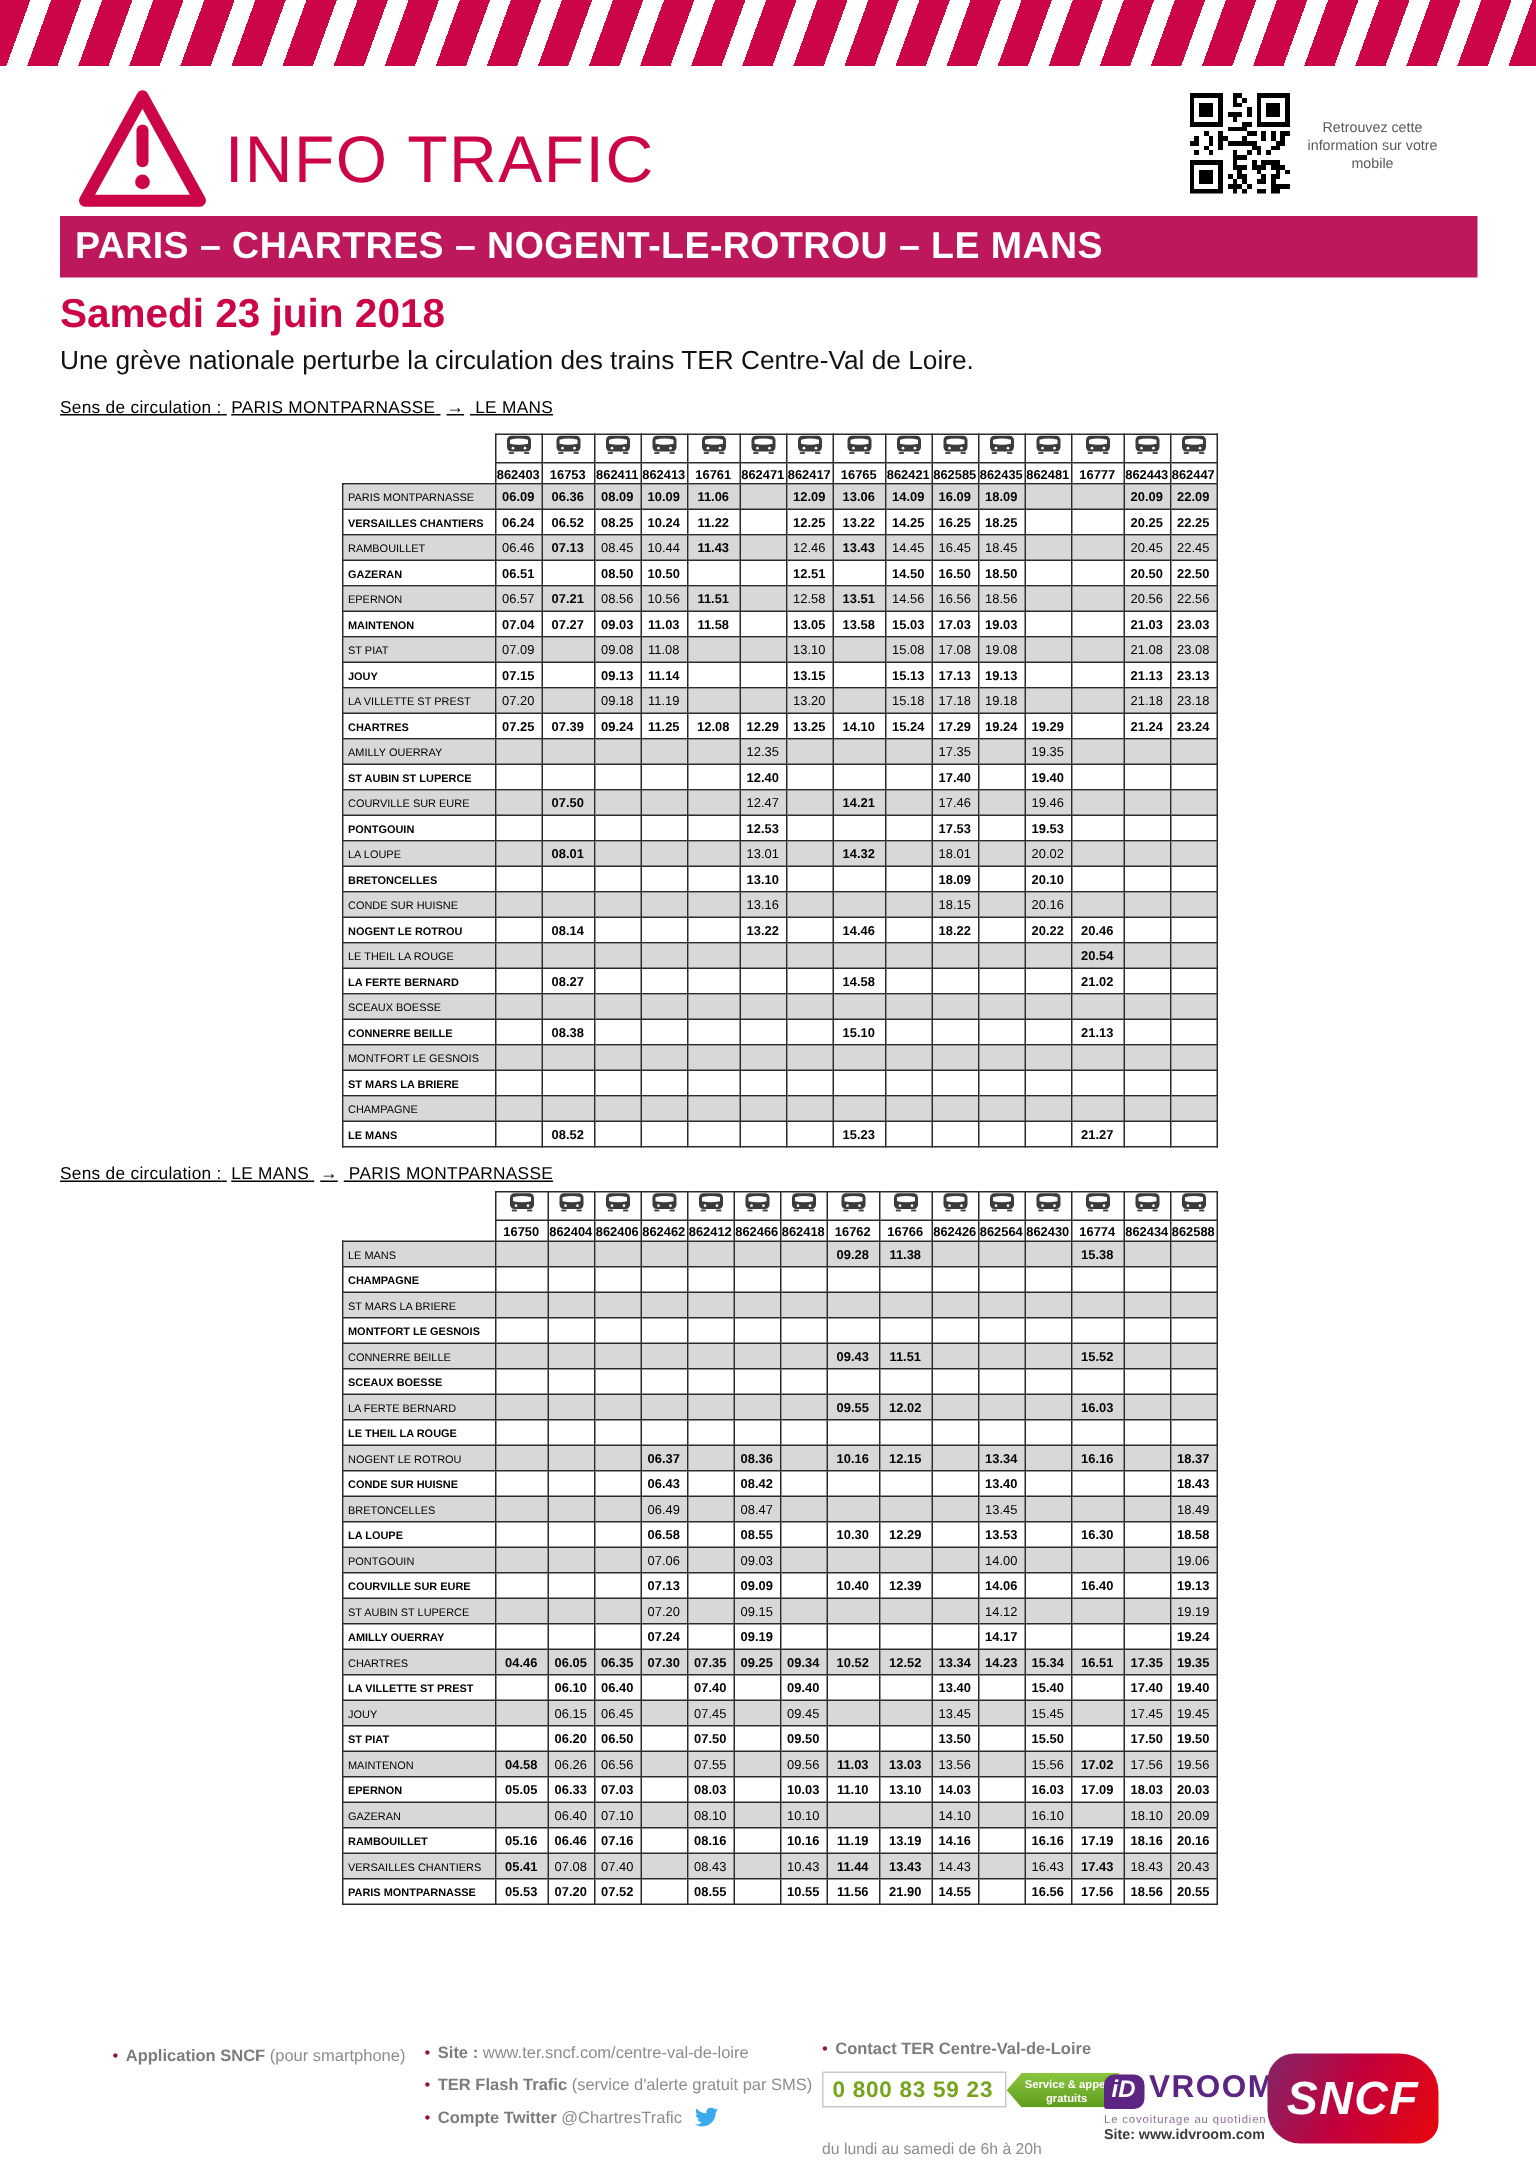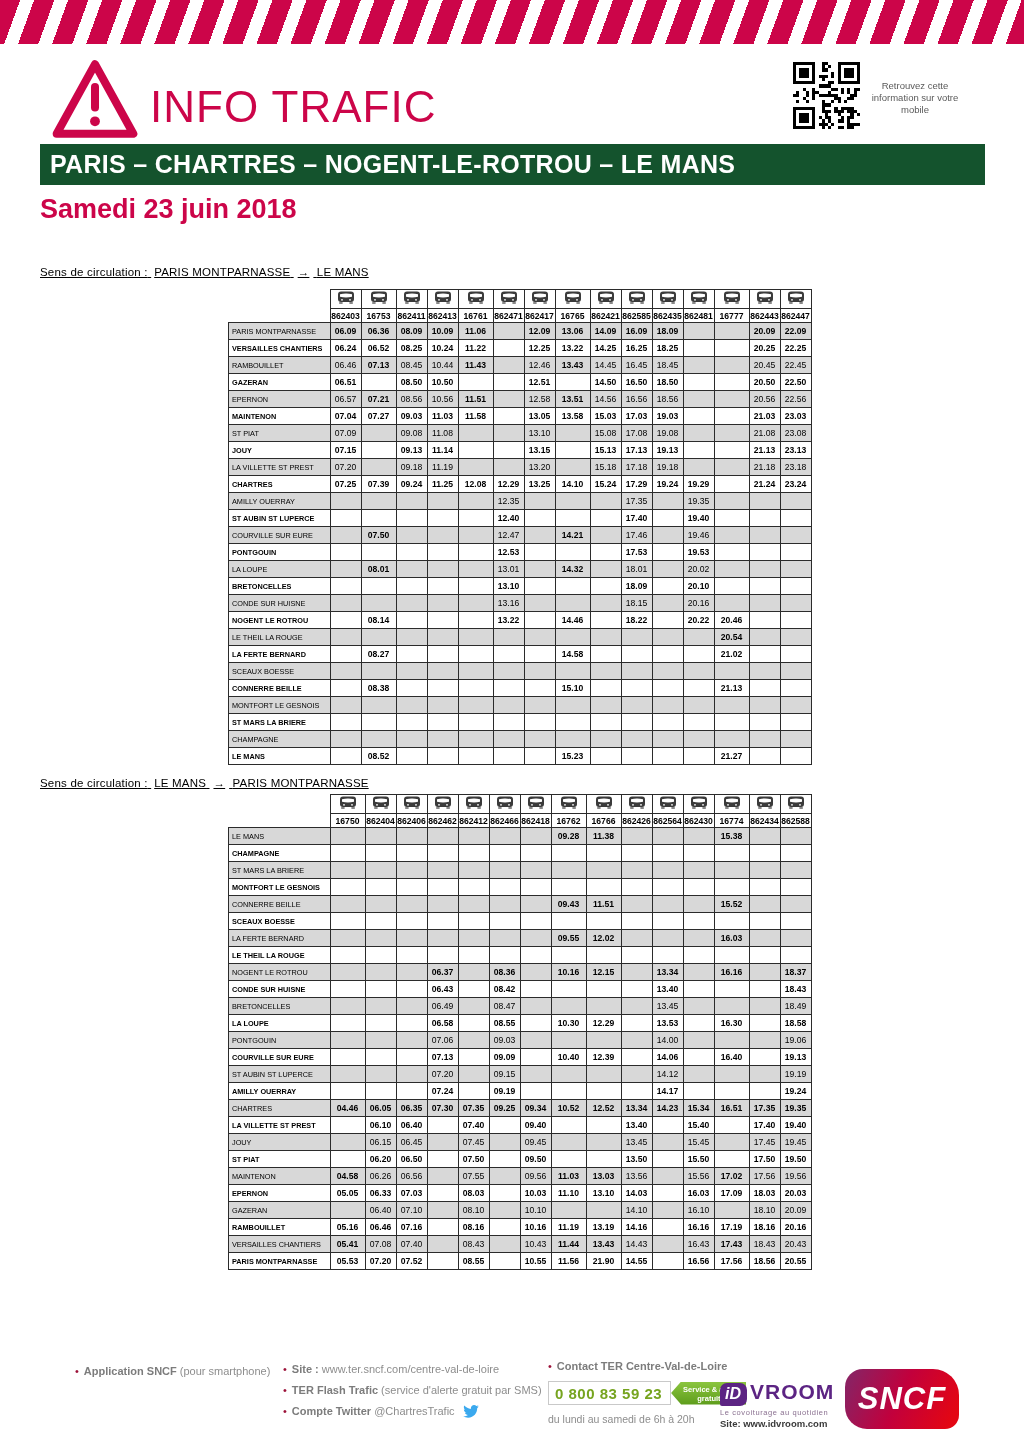--- a/index.html
+++ b/index.html
@@ -9,21 +9,21 @@
   
   .stripes{position:absolute;top:0;left:0;width:1024px;height:44px;
     background:repeating-linear-gradient(110deg,#cc0549 0 19px,#ffffff 19px 32px);}
 
   
   .warn{position:absolute;left:50px;top:58px;width:90px;height:82px;}
   .title{position:absolute;left:150px;top:82px;font-size:44px;letter-spacing:1px;color:#cc0549;}
   .qr{position:absolute;left:793px;top:62px;width:67px;height:67px;}
   .qr-caption{position:absolute;left:862px;top:80px;width:106px;font-size:9.5px;line-height:12px;
     color:#5a5a5a;text-align:center;}
-  .banner{position:absolute;left:40px;top:144px;width:945px;height:41px;background:#14532d;
+  .banner{position:absolute;left:40px;top:144px;width:945px;height:41px;background:#be185d;
     color:#fff;font-weight:bold;font-size:25px;line-height:41px;padding-left:10px;box-sizing:border-box;
     letter-spacing:.3px;}
   .date{position:absolute;left:40px;top:194px;font-size:27px;font-weight:bold;color:#cc0549;}
   .notice{position:absolute;left:40px;top:230px;font-size:17.5px;color:#111;}
 
   
   .dir{position:absolute;left:40px;font-size:11.5px;font-weight:normal;color:#000;
     text-decoration:underline;letter-spacing:.2px;}
   .dir .arrow{padding:0 4px;}
   #dir1{top:266px;} #dir2{top:777px;}
@@ -43,29 +43,29 @@
   table.tt td.b{font-weight:bold;}
 
   
   .f-title{position:absolute;left:75px;top:1334px;font-size:19.5px;color:#3d3d3d;letter-spacing:.4px;}
   .f-col{position:absolute;font-size:11px;color:#8d8d8d;}
   .f-item{margin-bottom:9px;white-space:nowrap;}
   .f-item .bullet{color:#9c1038;margin-right:5px;font-size:11px;}
   .f-item .fb{font-weight:bold;color:#7c7c7c;}
   #fcol1{left:75px;top:1365px;} #fcol2{left:283px;top:1363px;} #fcol3{left:548px;top:1360px;}
   .tw{display:inline-block;vertical-align:-3px;margin-left:5px;}
-  .phone-row{display:flex;align-items:center;margin:3px 0 8px 0;}
+  .phone-row{display:flex;align-items:flex-end;margin:3px 0 22px 0;}
   .phone-box{border:1px solid #c9c9c9;background:#fff;color:#76a41f;font-weight:bold;font-size:15px;
     padding:3px 8px 2px 6px;letter-spacing:.5px;}
   .phone-badge{background:linear-gradient(#8bc53f,#5d9c1b);color:#fff;font-size:7.5px;line-height:9px;
     font-weight:bold;padding:3px 7px 2px 12px;clip-path:polygon(10px 0,100% 0,100% 100%,10px 100%,0 50%);
     display:flex;flex-direction:column;justify-content:center;text-align:center;}
   .hours{font-size:10.5px;color:#8d8d8d;}
 
-  .idv{position:absolute;left:720px;top:1380px;width:165px;}
+  .idv{position:absolute;left:736px;top:1380px;width:165px;}
   .idv-badge{display:inline-block;background:#5c2483;color:#fff;font-weight:bold;font-style:italic;
     font-size:16px;padding:2px 6px 3px 5px;border-radius:7px 7px 7px 2px;}
   .idv-name{color:#5c2483;font-weight:bold;font-size:21px;letter-spacing:1px;margin-left:3px;}
   .idv-tag{font-size:7.5px;color:#8a7090;letter-spacing:.6px;margin-top:2px;}
   .idv-site{font-size:9.5px;color:#3a3a3a;font-weight:bold;margin-top:1px;}
 
   .sncf{position:absolute;left:845px;top:1369px;width:114px;height:60px;
     background:linear-gradient(115deg,#8d2061 8%,#c2003c 48%,#e30613 92%);
     border-radius:18px 26px 14px 22px;display:flex;align-items:center;justify-content:center;
     color:#fff;font-weight:bold;font-style:italic;font-size:31px;letter-spacing:1px;}
@@ -204,20 +204,21 @@
         <rect x="2" y="16" width="3" height="3" fill="#000"></rect>
       </svg></div>
   <div class="qr-caption">
     <span>Retrouvez cette</span><br>
     <span>information sur votre</span><br>
     <span>mobile</span>
   </div>
 
   <div class="banner">PARIS – CHARTRES – NOGENT-LE-ROTROU – LE MANS</div>
   <div class="date">Samedi 23 juin 2018</div>
+  <div class="notice">Une grève nationale perturbe la circulation des trains TER Centre-Val de Loire.</div>
 
   <div class="dir" id="dir1">
     <span>Sens de circulation :</span>
     <span style="margin-left:3px;">PARIS MONTPARNASSE</span>
     <span class="arrow">→</span>
     <span>LE MANS</span>
   </div>
   <table class="tt" id="table1">
       <tbody>
         <tr class="iconrow">

